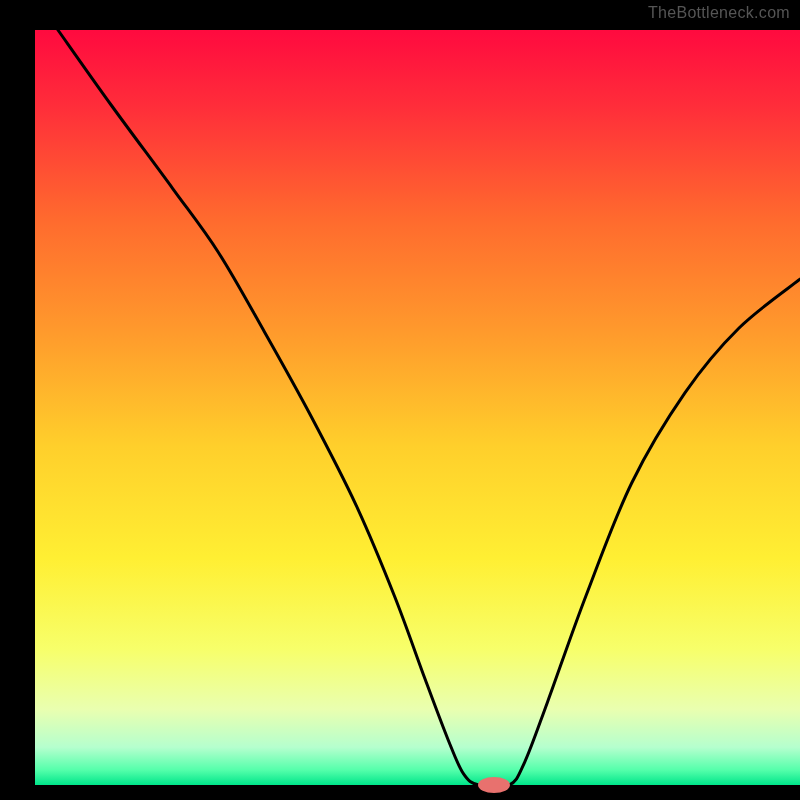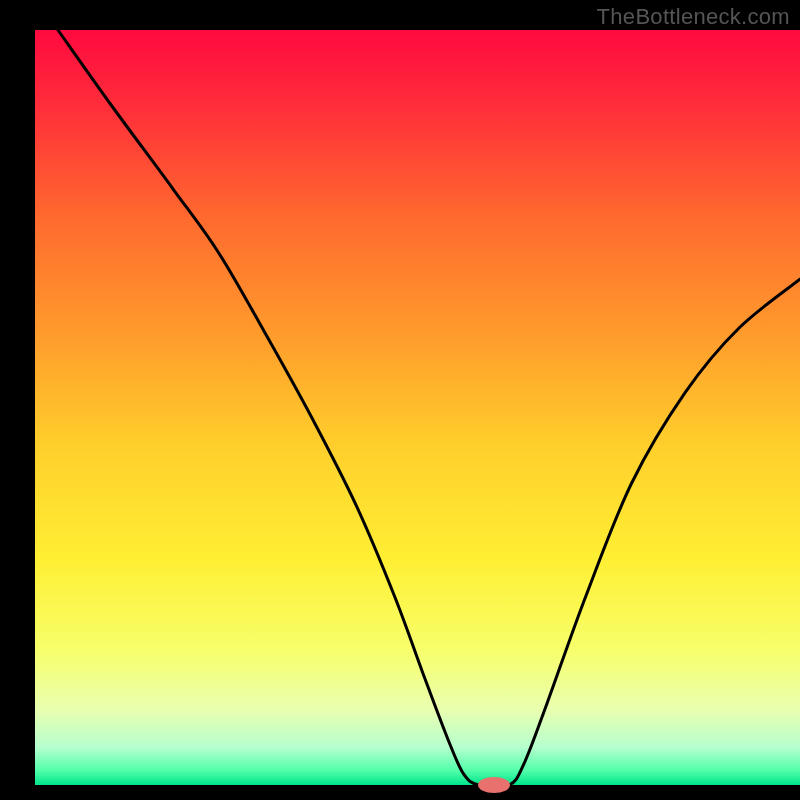--- a/index.html
+++ b/index.html
@@ -16,21 +16,21 @@
     top: 0;
     left: 0;
     width: 800px;
     height: 800px;
   }
   .watermark {
     position: absolute;
     top: 4px;
     right: 10px;
     color: #555;
-    font-size: 22px;
+    font-size: 16px;
     font-weight: 500;
     letter-spacing: 0.3px;
     z-index: 10;
   }
 </style>
 </head>
 <body>
 
 <div class="chart-container">
   <svg id="chart-svg" width="800" height="800" viewBox="0 0 800 800">

